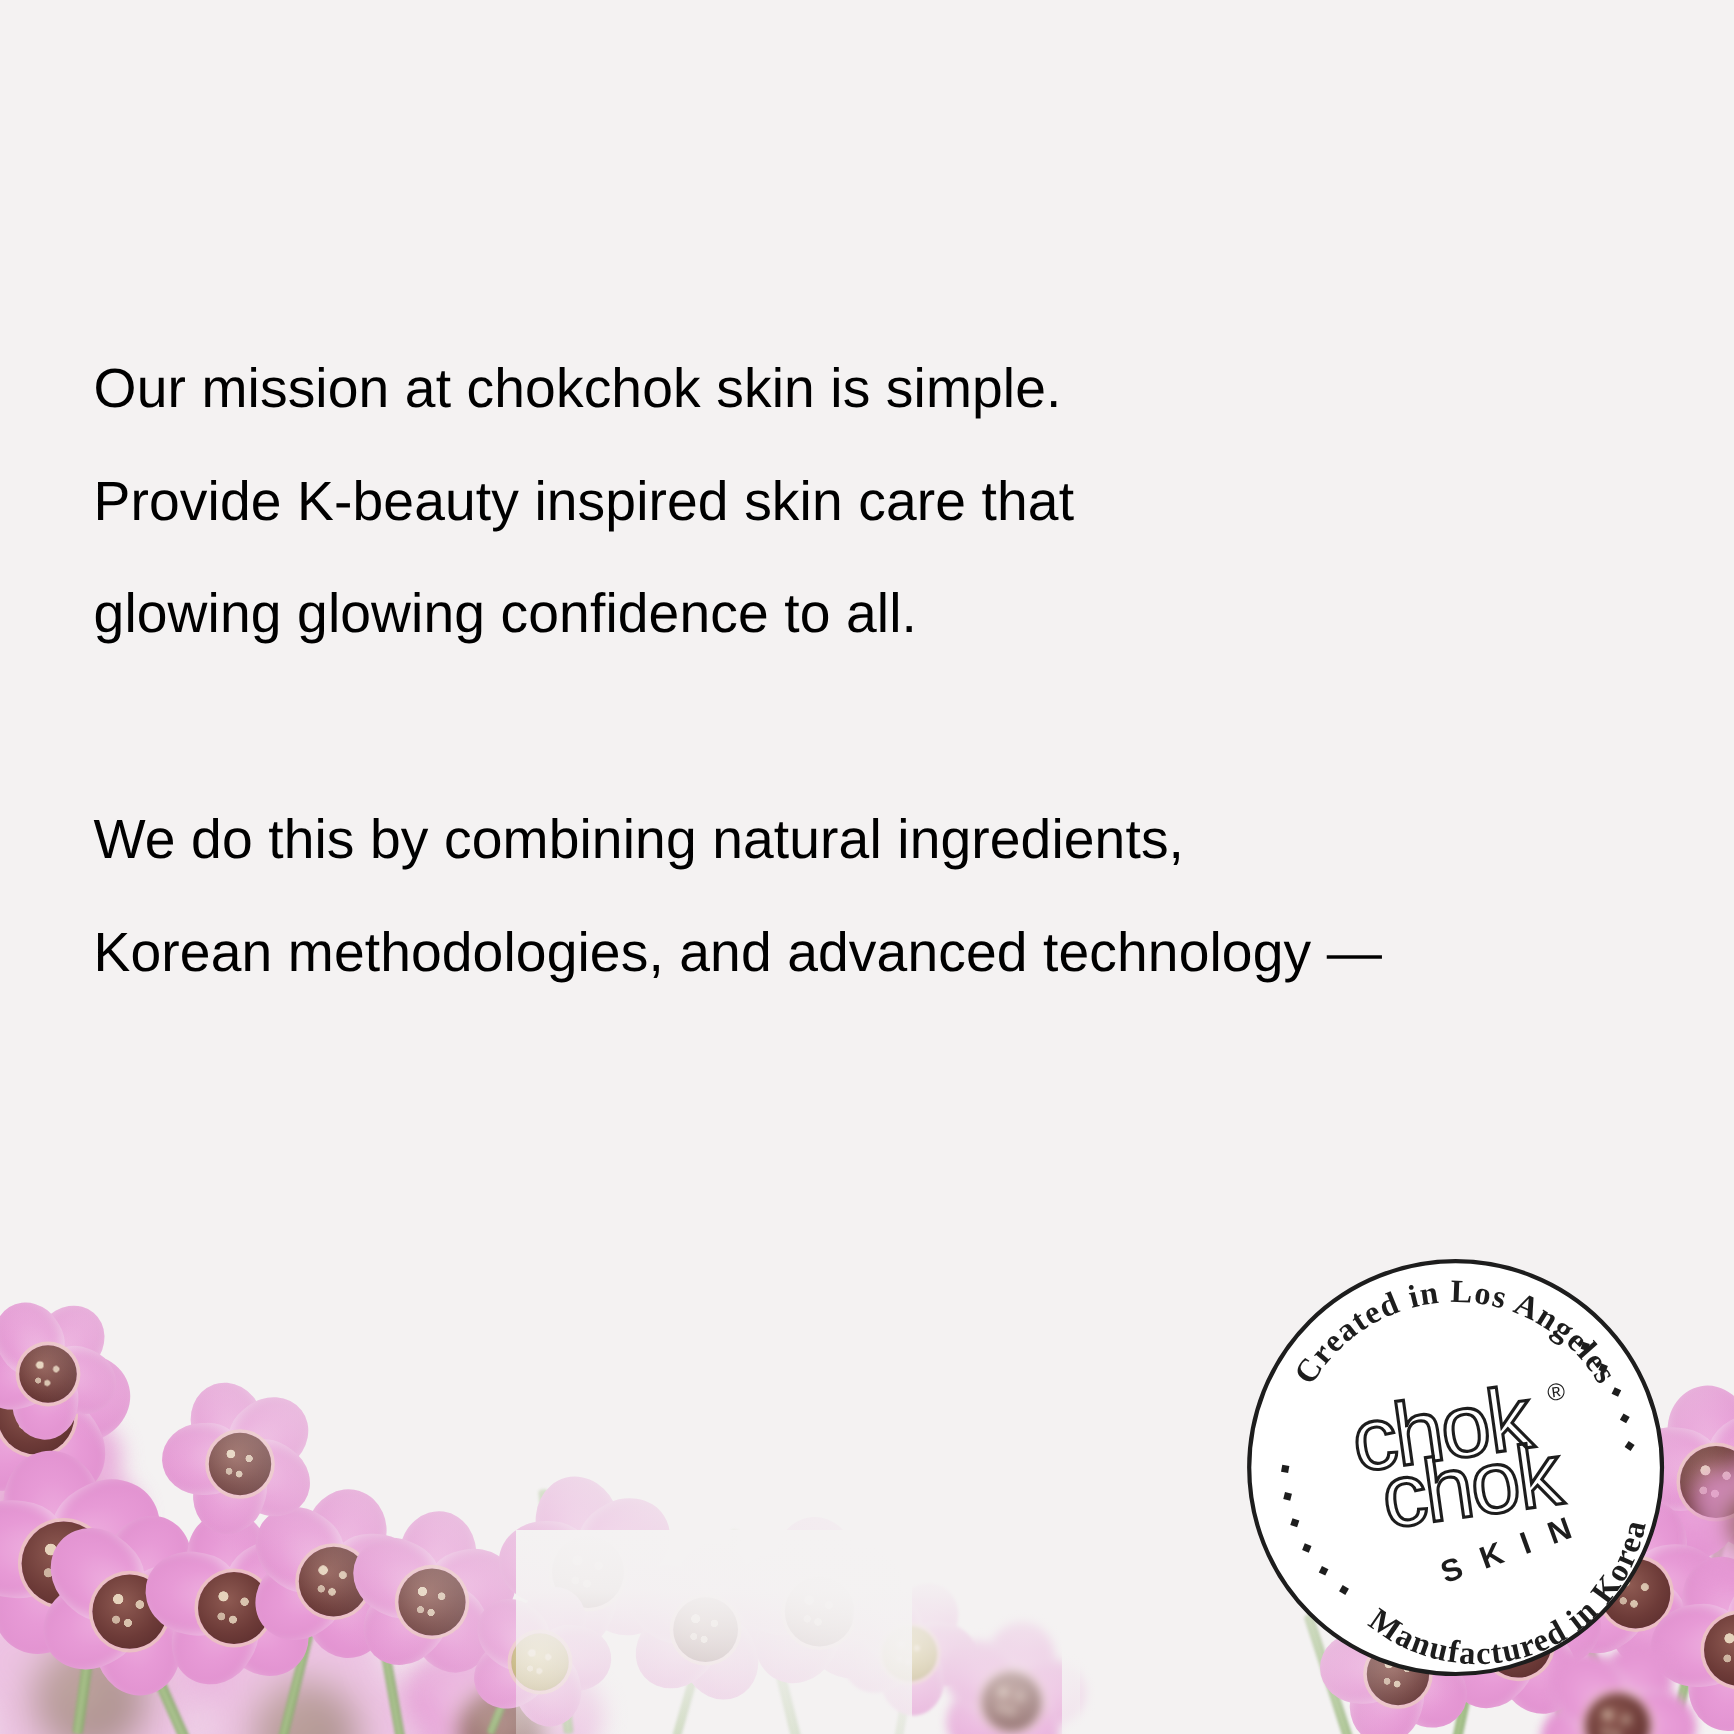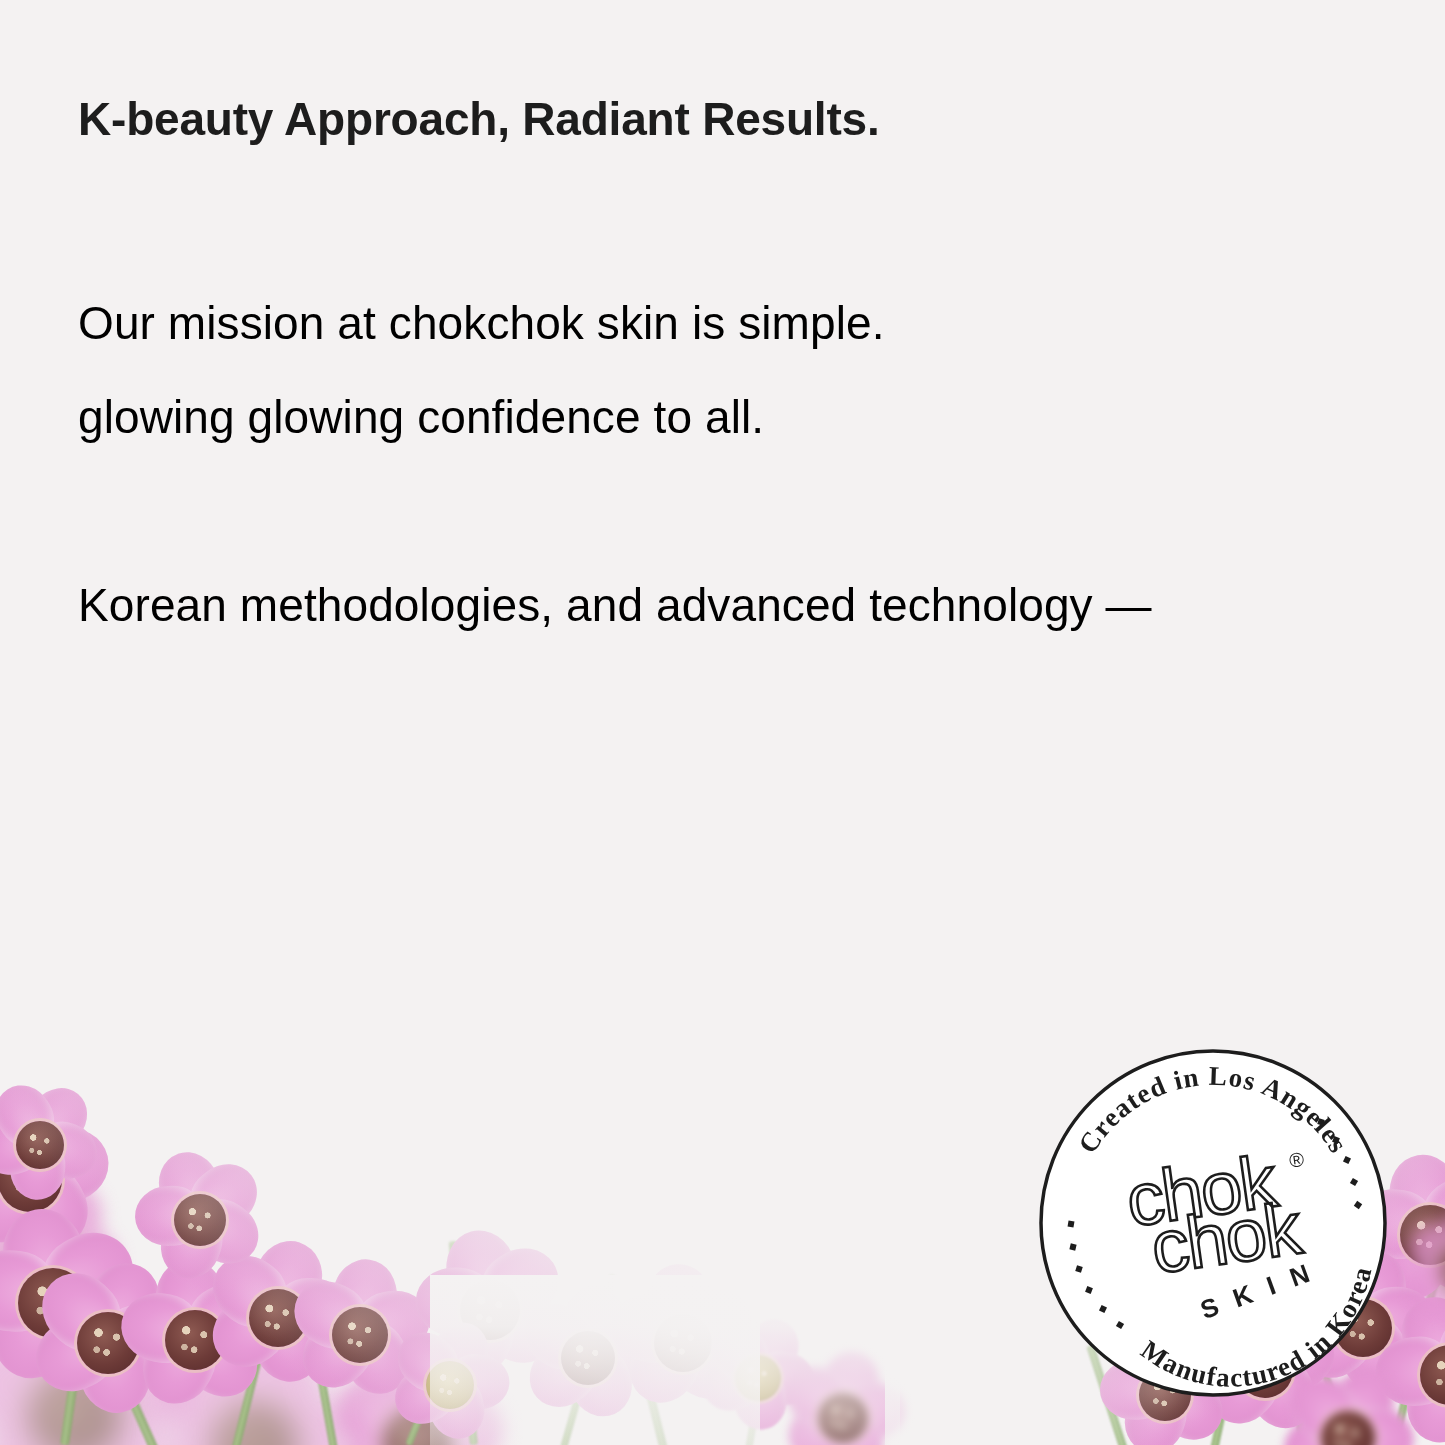--- a/index.html
+++ b/index.html
@@ -152,30 +152,31 @@
     width: 356px;
     height: 356px;
   }
   .seal svg { display: block; width: 100%; height: 100%; }
 </style>
 </head>
 <body>
 
 <div id="canvas">
 
-  <div class="heading">K-beauty Approach, Radiant Results.</div>
 
   <div class="body-block">
 
     <div class="para">
       <span class="ln">Our mission at chokchok skin is simple.</span>
+      <span class="ln">Provide K-beauty inspired skin care that</span>
       <span class="ln">glowing glowing confidence to all.</span>
     </div>
 
     <div class="para">
+      <span class="ln">We do this by combining natural ingredients,</span>
       <span class="ln">Korean methodologies, and advanced technology —</span>
     </div>
 
   </div>
 
   <div class="florals">
 
     <div class="fl blur-xl" style="left:-40px;  top:1300px; width:230px; height:230px;">
       <div class="petal" style="transform:rotate(0deg)"></div>
       <div class="petal" style="transform:rotate(72deg)"></div>

